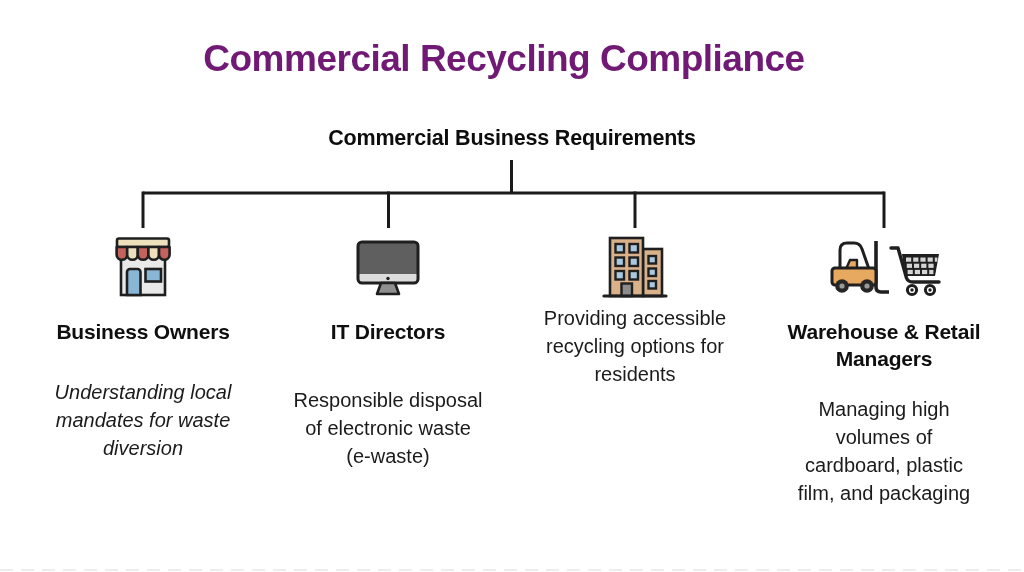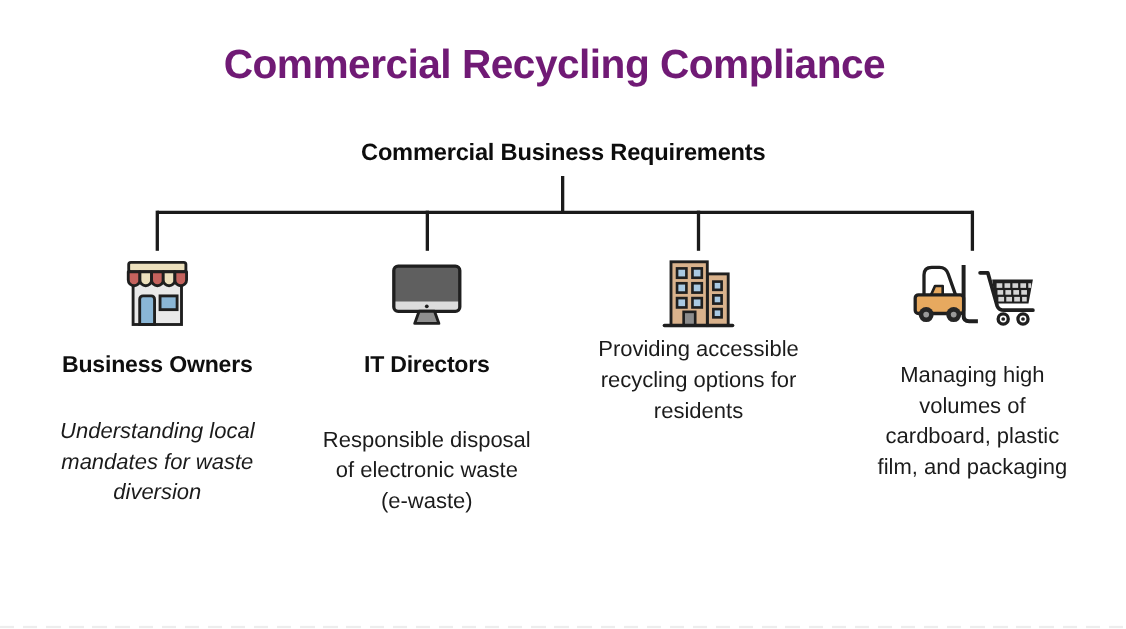--- a/index.html
+++ b/index.html
@@ -147,18 +147,19 @@
             <rect x="98" y="34.9" width="5.2" height="4.2"></rect>
             <rect x="105.2" y="34.9" width="4.2" height="4.2"></rect>
         </g>
 
         <circle cx="88" cy="55" r="4.6" fill="#ffffff" stroke="#1f1f1f" stroke-width="3"></circle>
           <circle cx="88" cy="55" r="1.7" fill="#1f1f1f"></circle>
         <circle cx="106" cy="55" r="4.6" fill="#ffffff" stroke="#1f1f1f" stroke-width="3"></circle>
           <circle cx="106" cy="55" r="1.7" fill="#1f1f1f"></circle>
       </svg>
     </div>
+    <div class="branch-label">Warehouse &amp; Retail Managers</div>
     <div class="branch-desc">Managing high volumes of cardboard, plastic film, and packaging</div>
   </div>
 
   <div class="bottom-artifact"></div>
 
 </div>
 
 </body></html>

